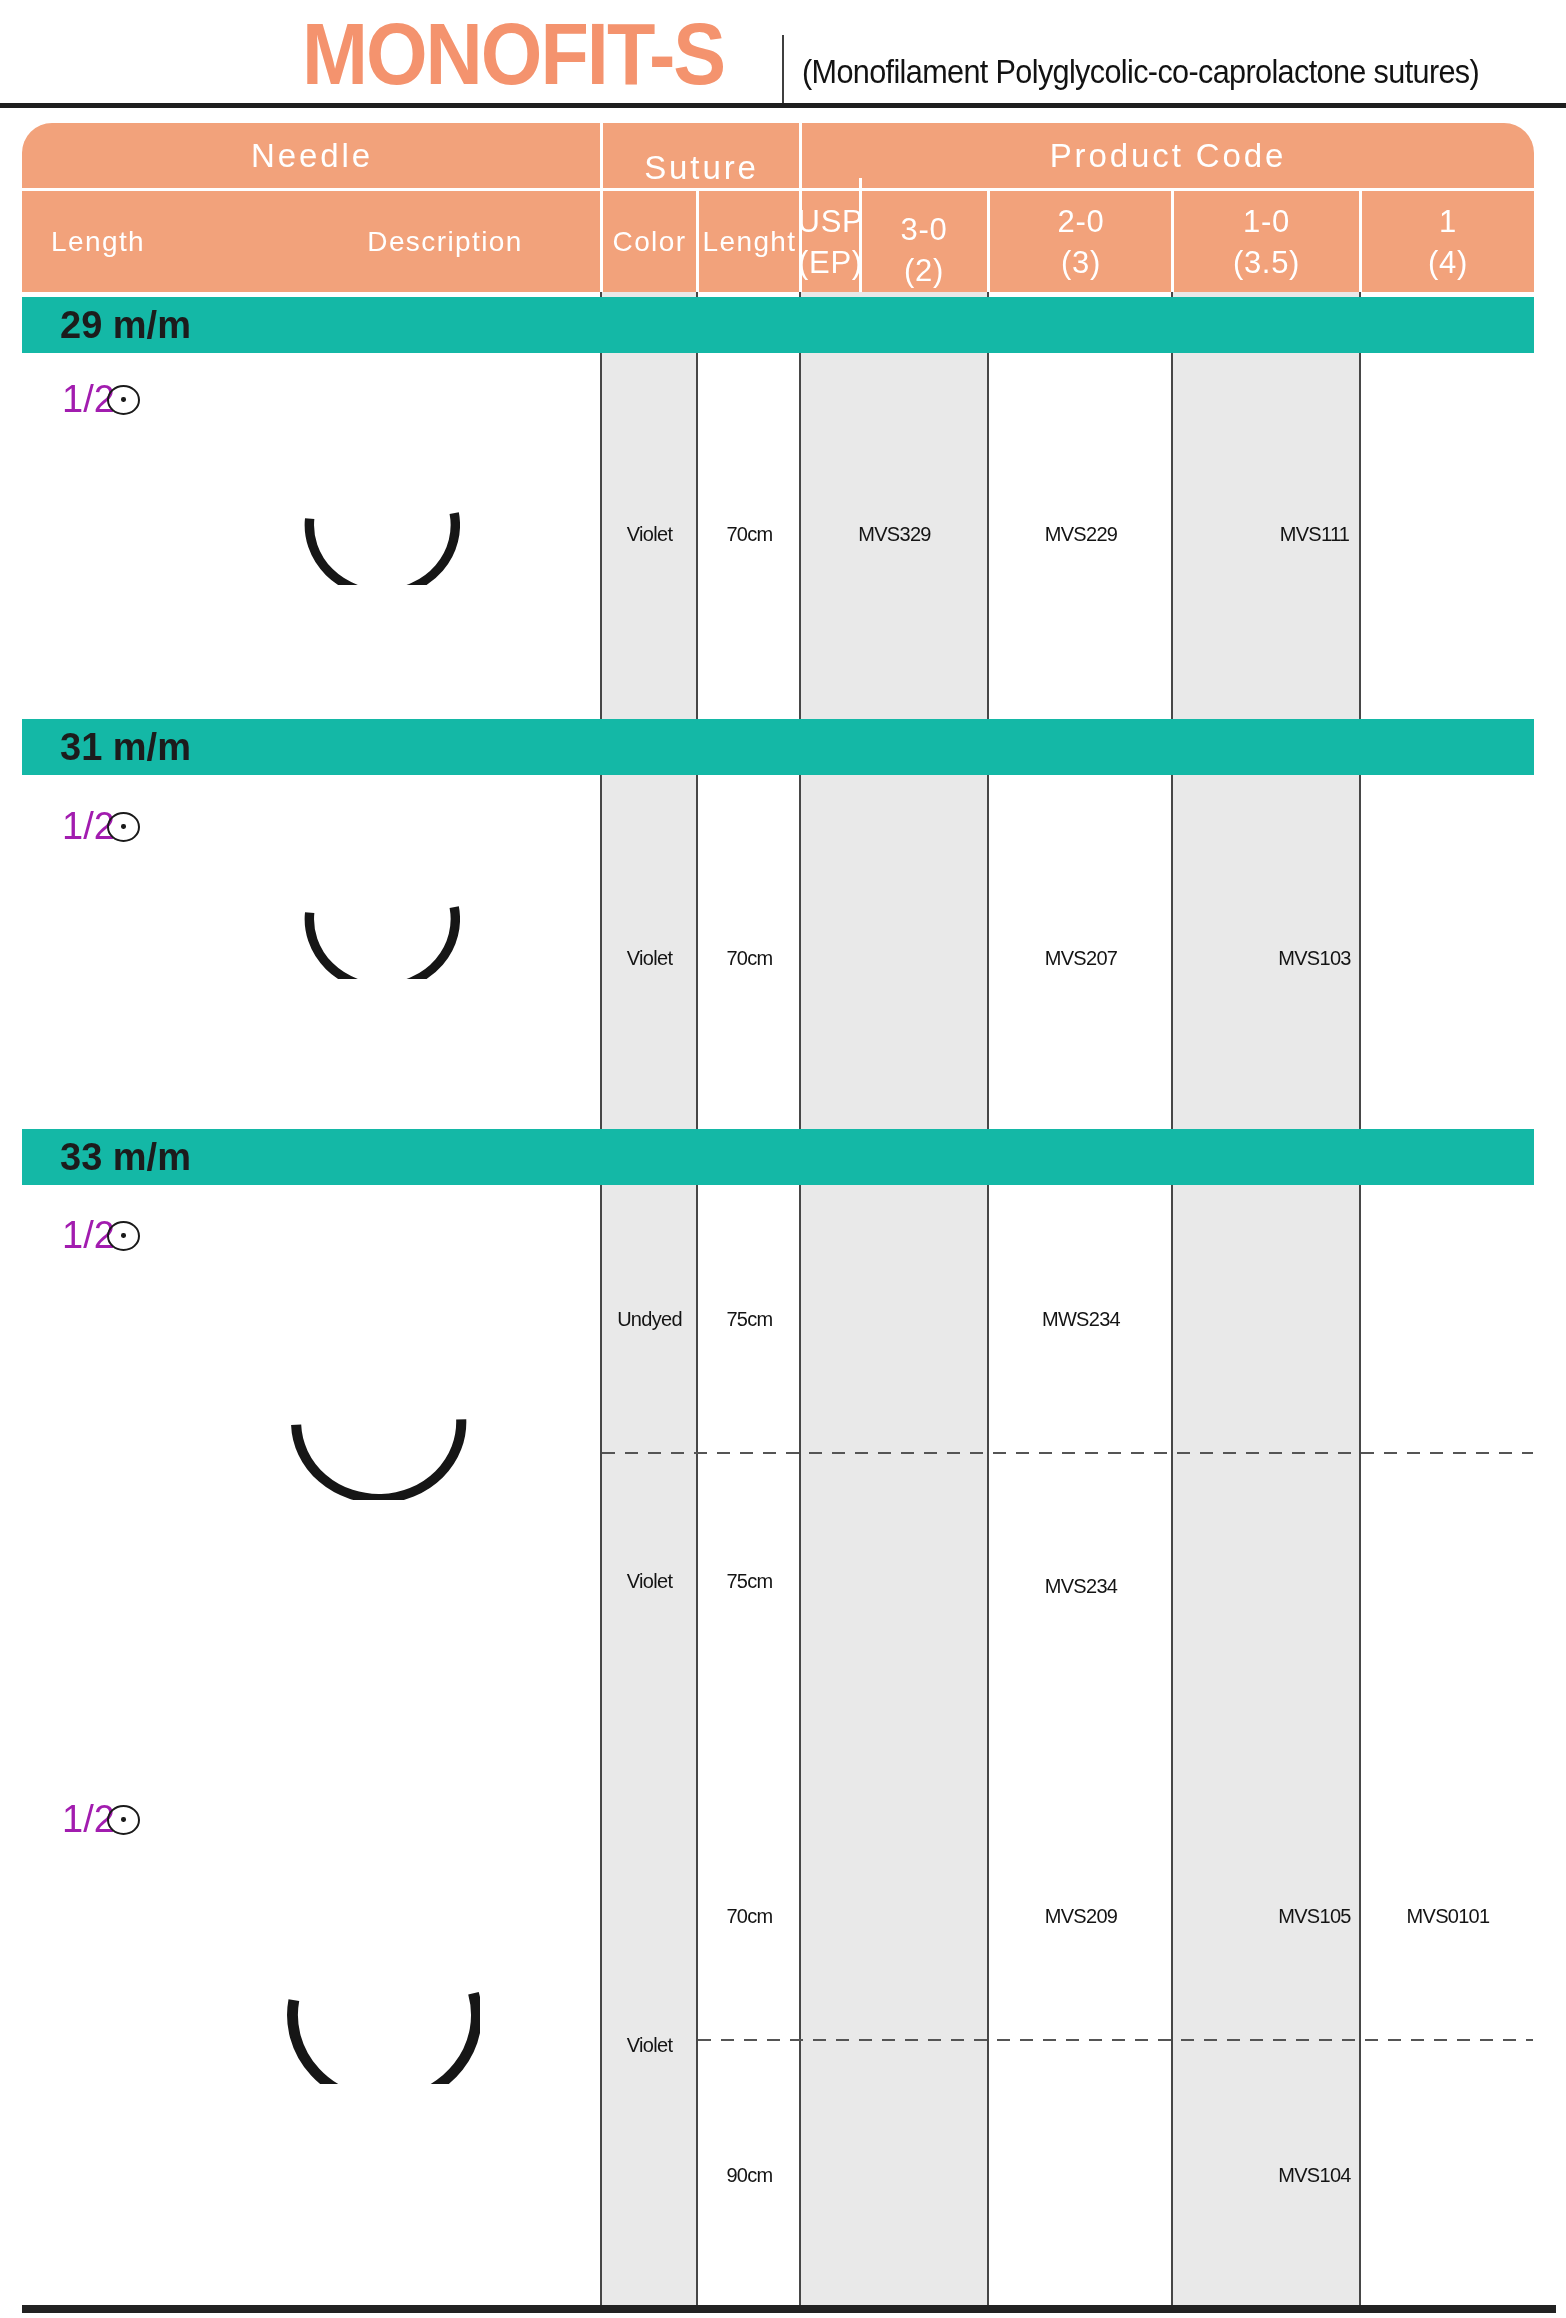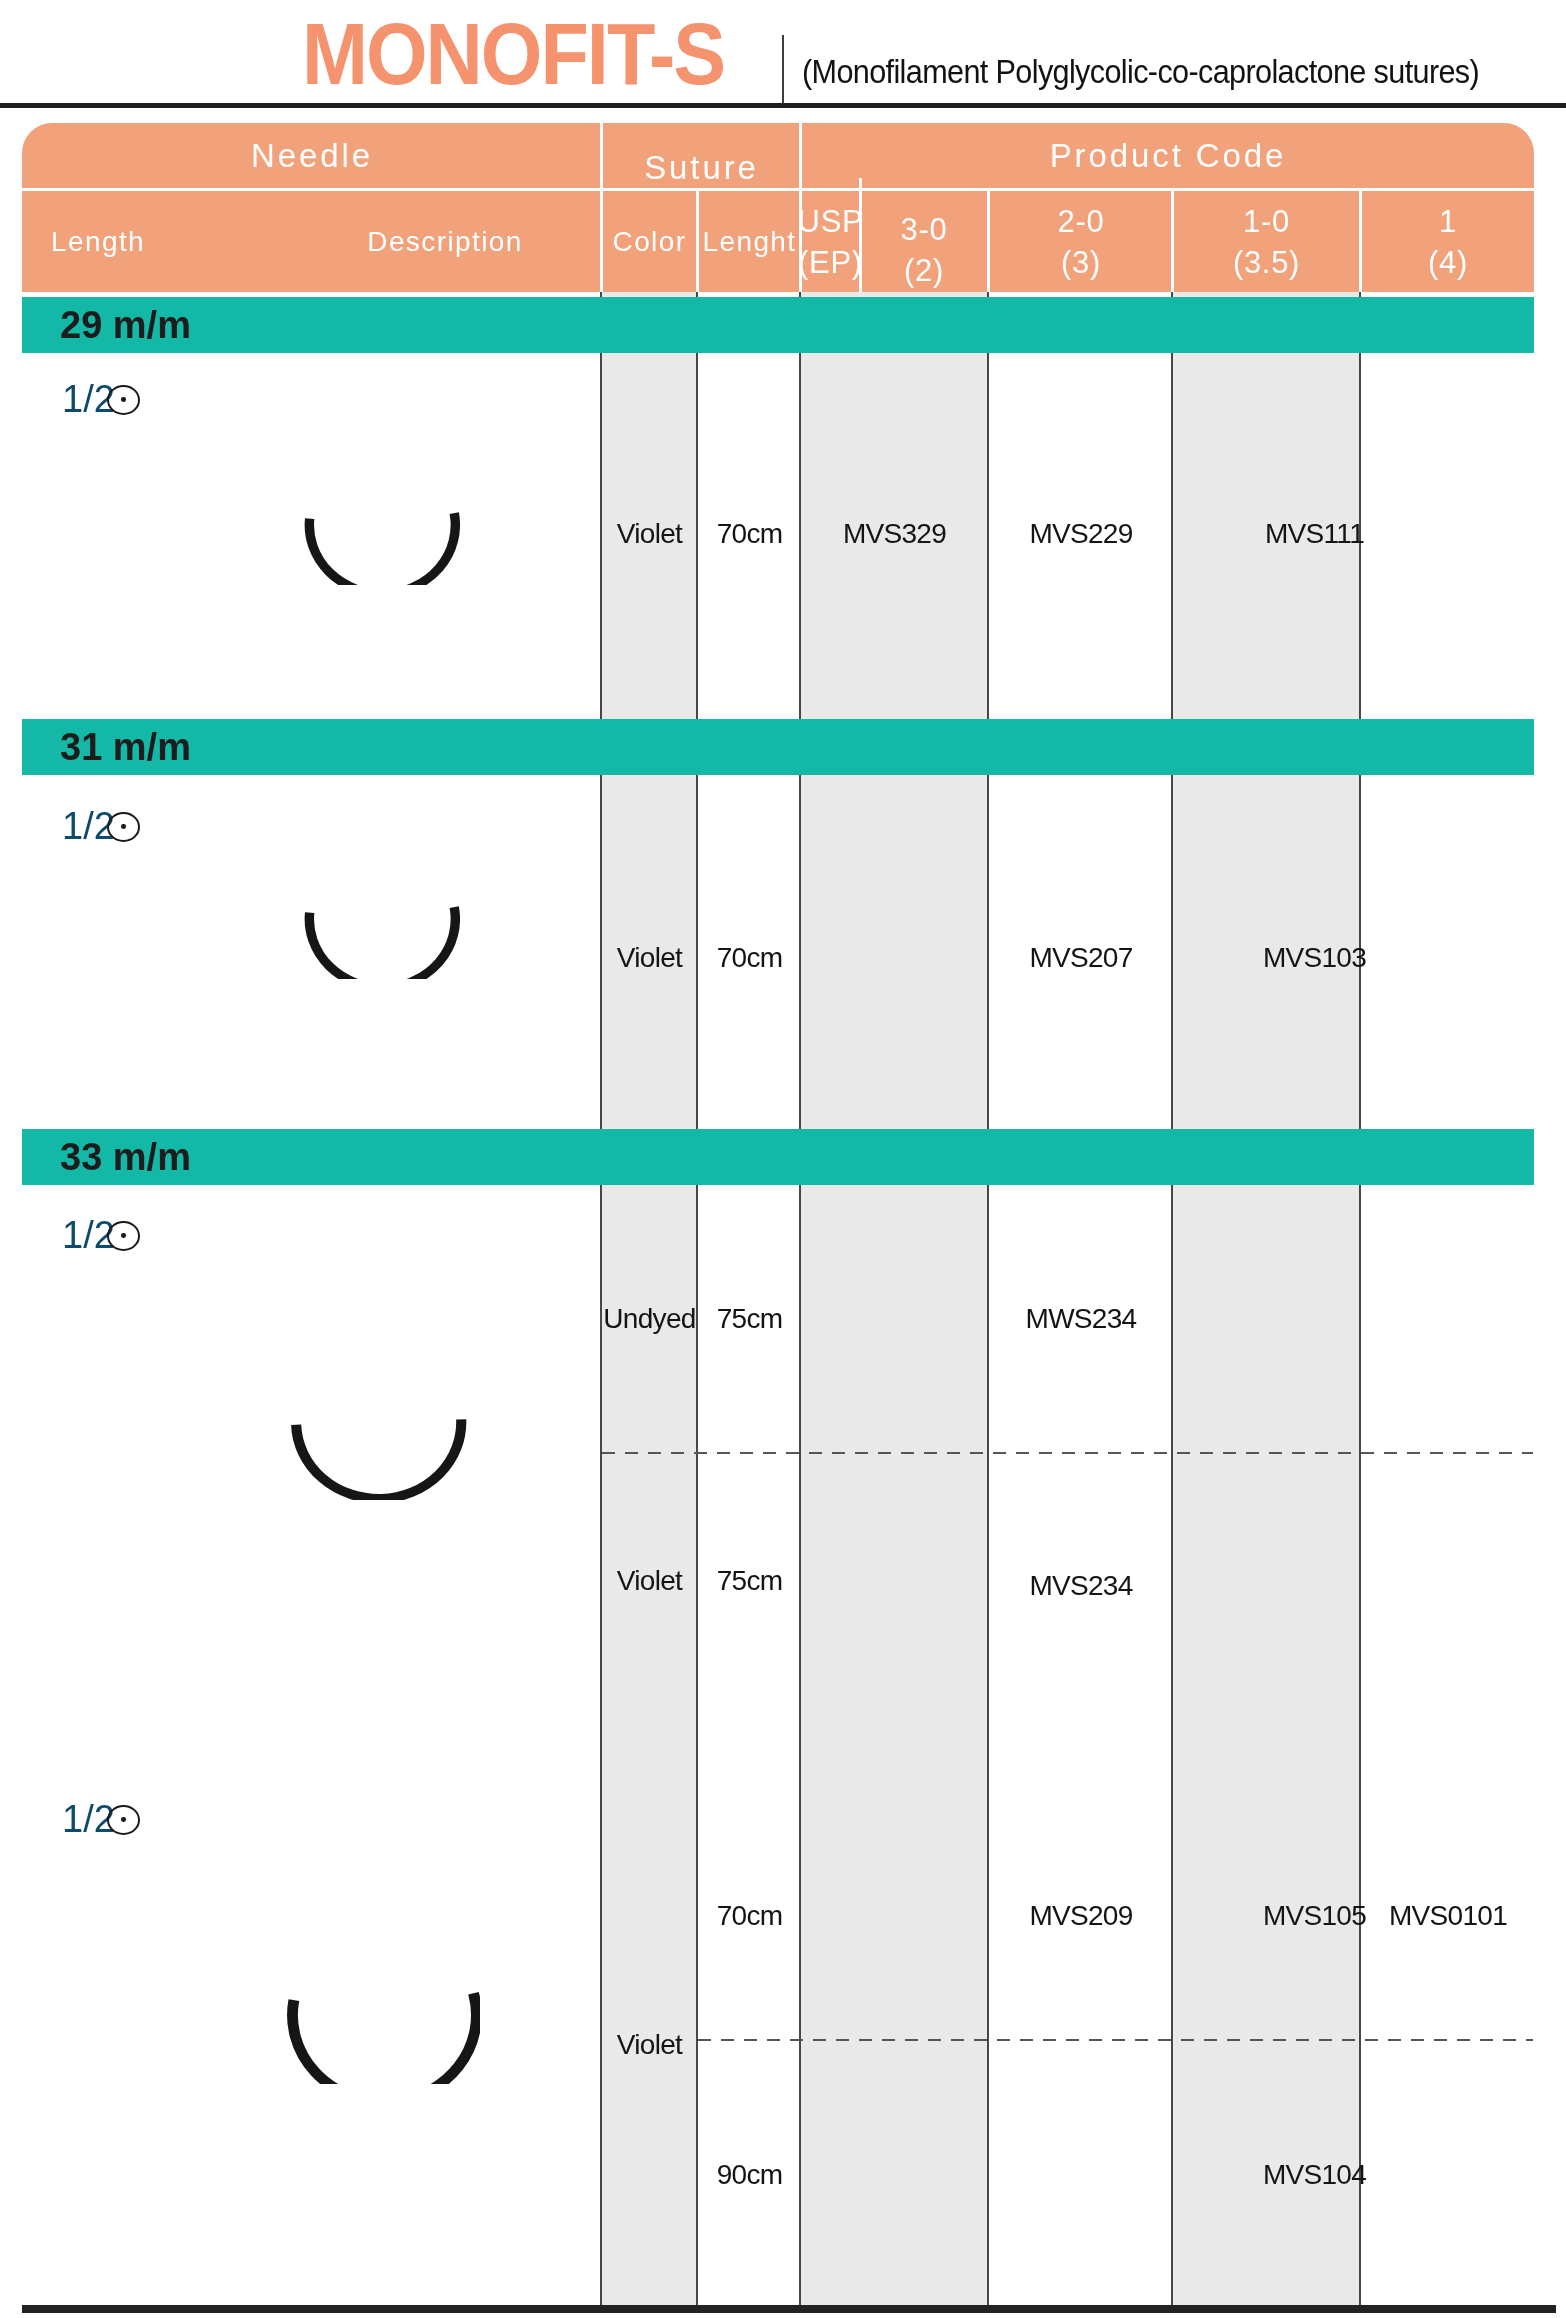--- a/index.html
+++ b/index.html
@@ -34,31 +34,31 @@
   .stripe{position:absolute;top:169px;height:2013px;background:#E9E9E9;}
   .vborder{position:absolute;top:169px;height:2013px;width:2.2px;background:#474747;}
 
   
   .band{position:absolute;left:0;width:1512px;height:56px;background:#14b8a6;
         display:flex;align-items:center;}
   .band-label{padding-left:38px;font-size:38px;font-weight:bold;color:#1c1c1c;letter-spacing:0;}
 
   
   .frac-row{position:absolute;left:0;height:43px;display:flex;align-items:center;}
-  .frac-label{position:absolute;left:40px;font-size:38px;color:#0c4a6e;}
+  .frac-label{position:absolute;left:40px;font-size:38px;color:#a21caf;}
   .circ{position:absolute;left:85px;width:33px;height:30px;border:2.2px solid #1a1a1a;
         border-radius:50%;box-sizing:border-box;}
   .circ .dot{position:absolute;left:50%;top:50%;width:4.3px;height:4.3px;margin:-2.2px 0 0 -2.2px;
              border-radius:50%;background:#1a1a1a;}
 
   
   .arc{position:absolute;}
 
   
-  .cell{position:absolute;height:38px;line-height:38px;font-size:28px;letter-spacing:-0.7px;
+  .cell{position:absolute;height:38px;line-height:38px;font-size:20px;letter-spacing:-0.7px;
         text-align:center;color:#141414;white-space:nowrap;}
   .col-color {left:580px; width:95px;}
   .col-length{left:676px; width:103px;}
   .col-usp30 {left:779px;width:187px;}
   .col-20    {left:967px;width:184px;}
   .col-10    {left:1151px;width:187px;padding-left:48px;}
   .col-1     {left:1339px;width:174px;}
 
   
   .dash{position:absolute;height:2.2px;

